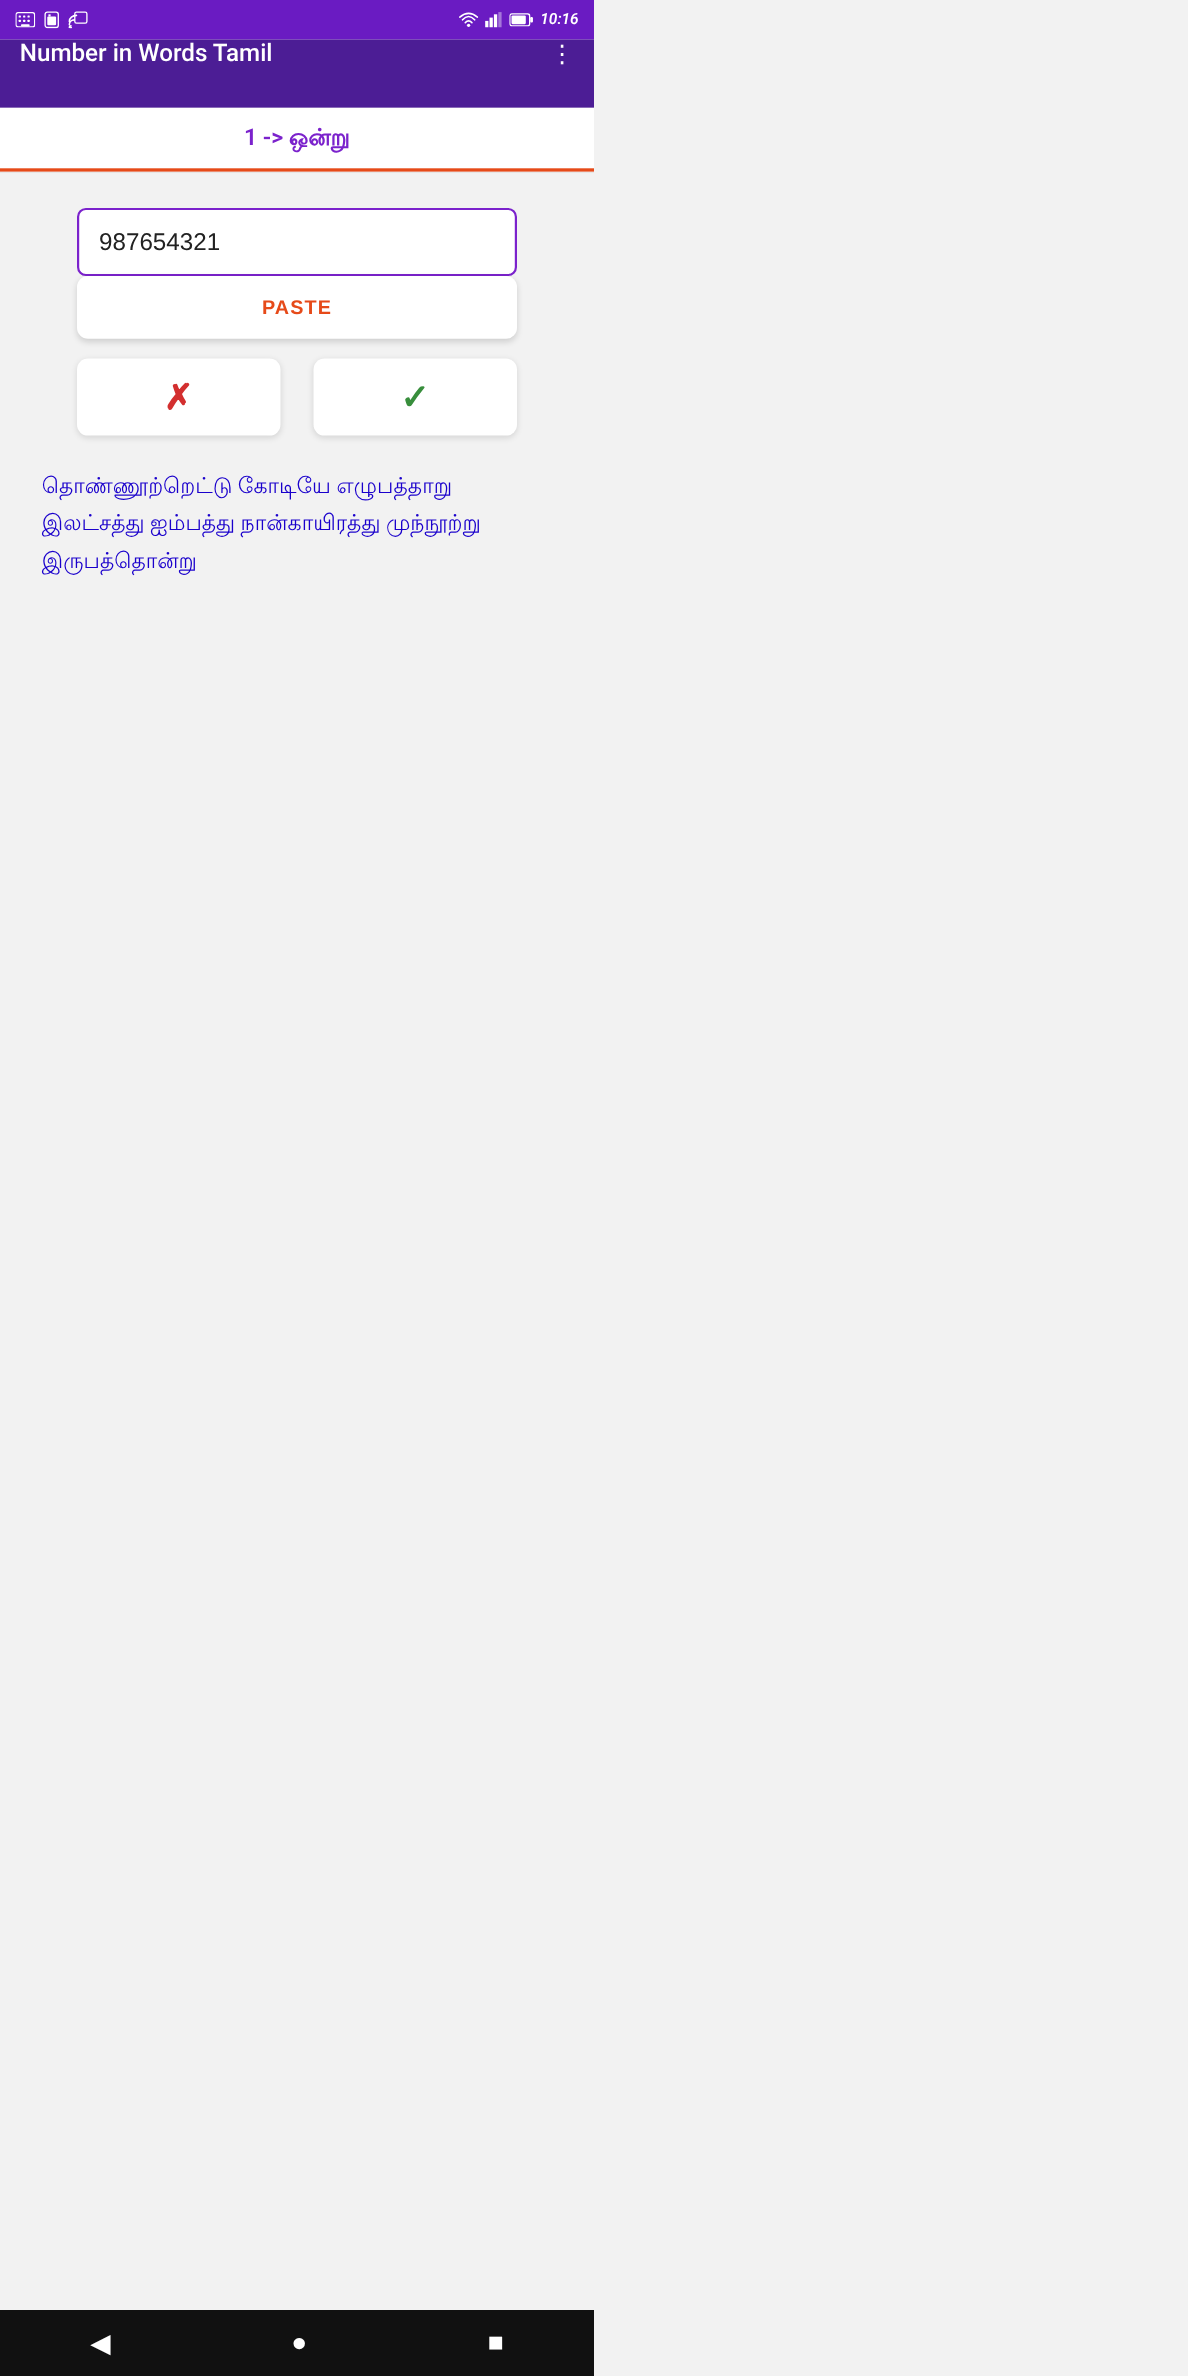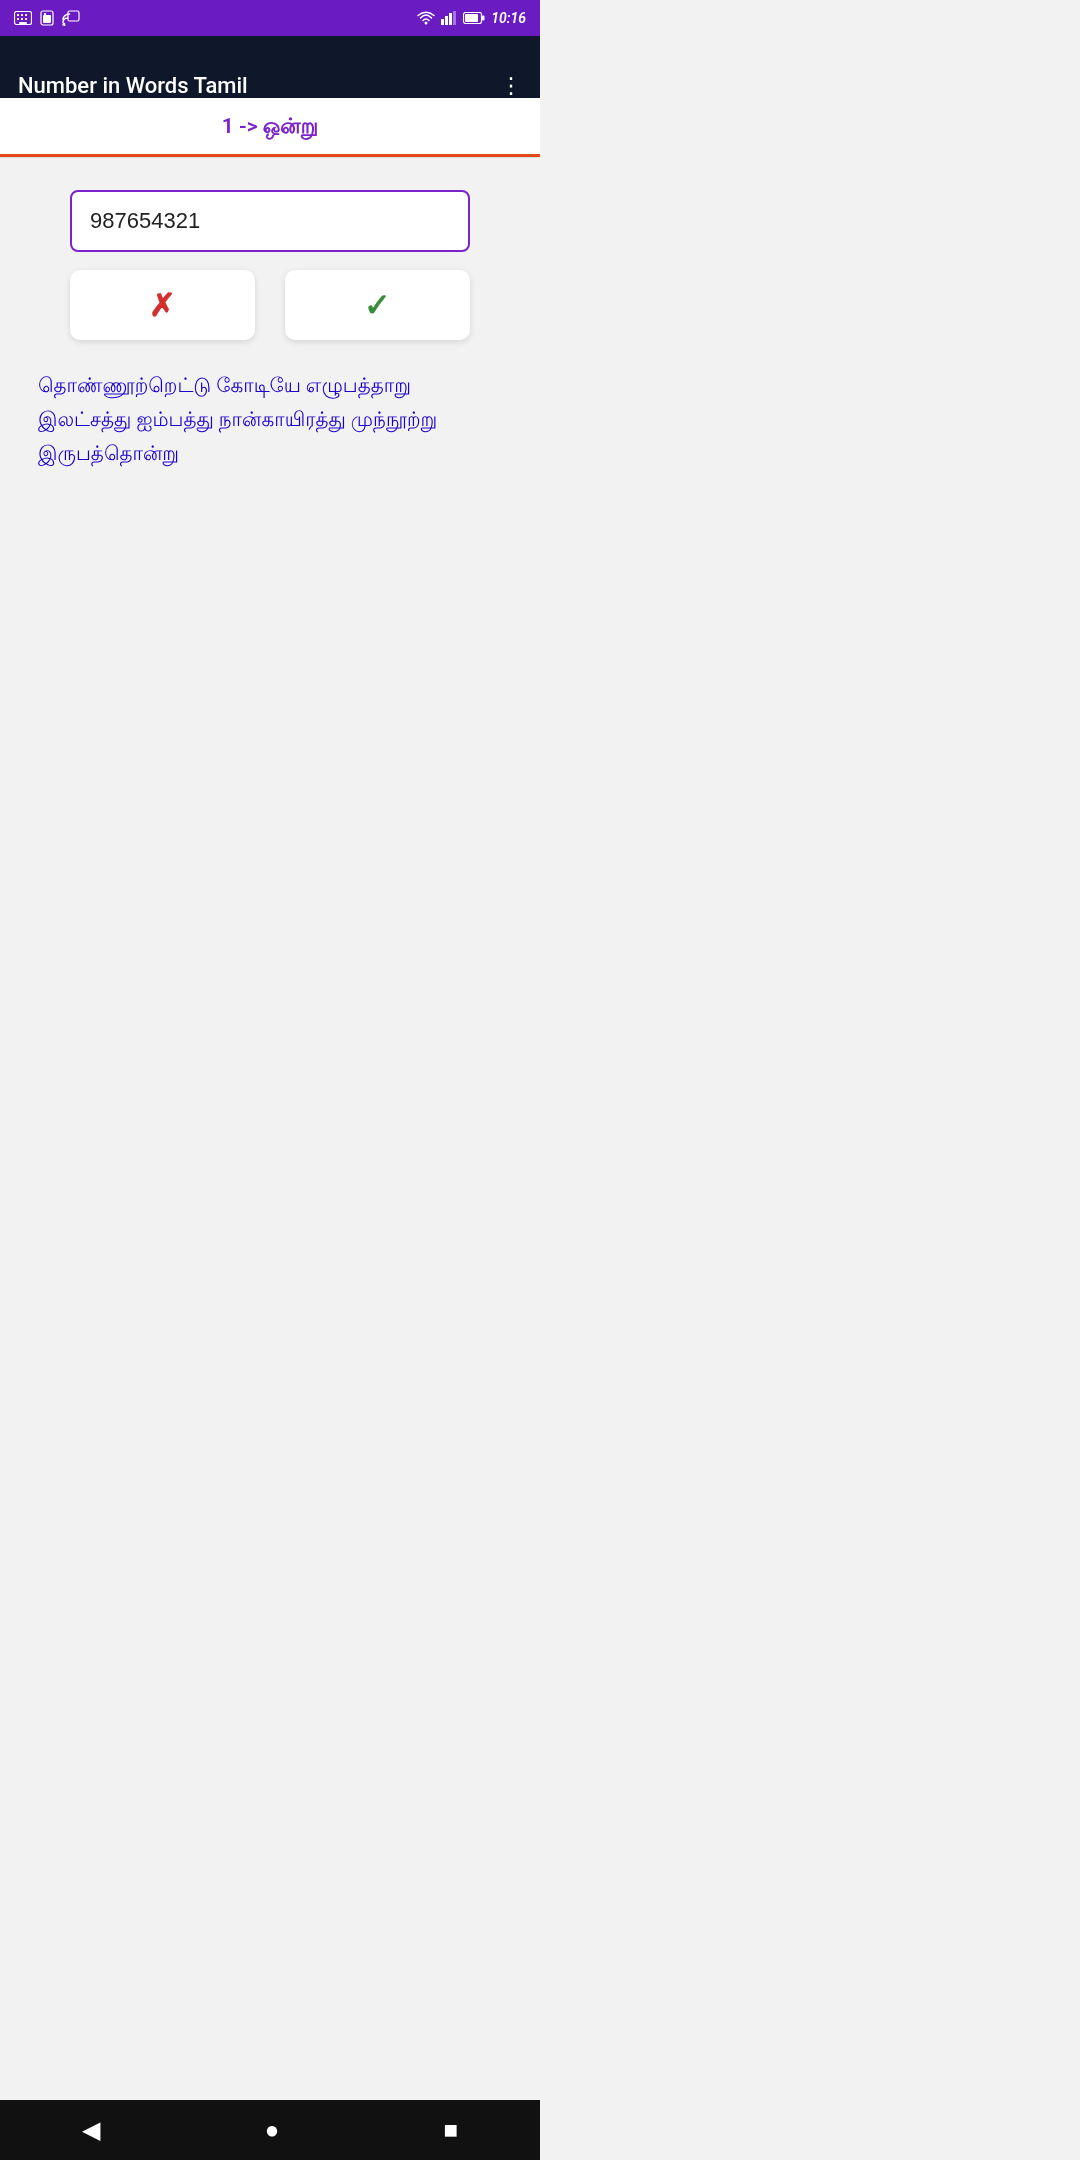--- a/index.html
+++ b/index.html
@@ -44,23 +44,23 @@
     .status-time {
       color: white;
       font-size: 14px;
       font-weight: 600;
     }
 
     
     .app-bar {
       width: 100%;
       height: 62px;
-      background: #0f172a;
-      display: flex;
-      align-items: flex-end;
+      background: #4c1d95;
+      display: flex;
+      align-items: flex-start;
       justify-content: space-between;
       padding: 0 18px;
     }
     .app-title {
       color: white;
       font-size: 22px;
       font-weight: 500;
     }
     .overflow-menu-icon {
       color: white;
@@ -279,20 +279,21 @@
   <div class="tab active">
     <span>1 -&gt; ஒன்று</span>
   </div>
 </div>
 
 <div class="main-content">
 
   <input class="number-input" type="text" value="987654321" style="">
 
   <div class="buttons-row">
+    <button class="action-btn">PASTE</button>
   </div>
 
   <div class="check-row">
     <button class="symbol-btn">
       <span style="color:#d32f2f; font-size:32px; font-weight:900;">✗</span>
     </button>
     <button class="symbol-btn">
       <span style="color:#388e3c; font-size:32px; font-weight:900;">✓</span>
     </button>
   </div>

